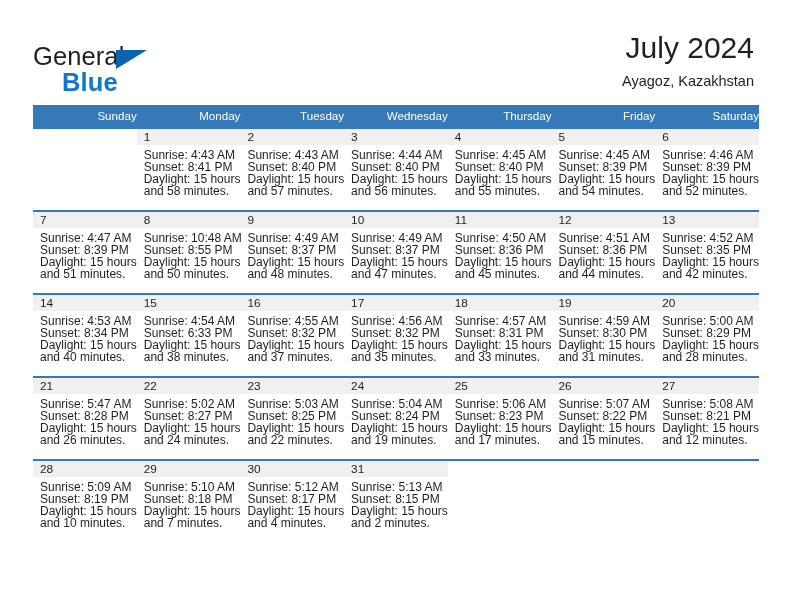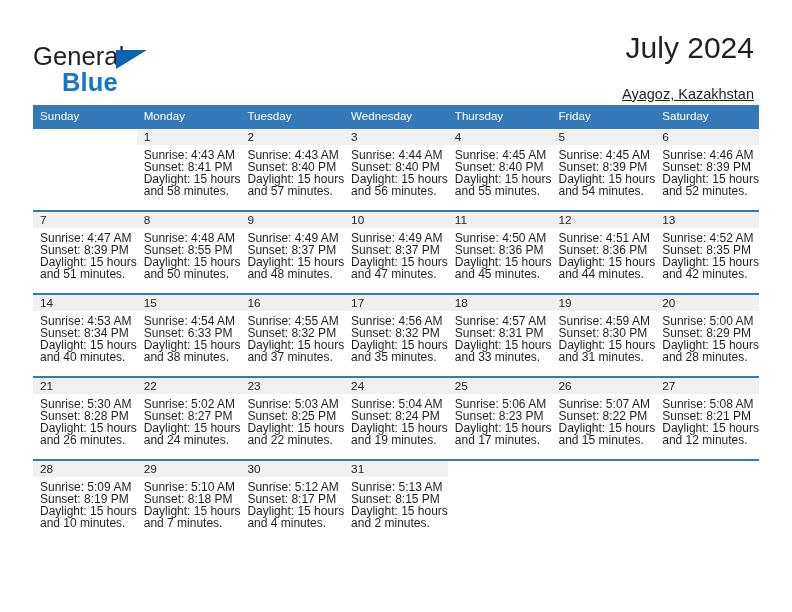--- a/index.html
+++ b/index.html
@@ -80,41 +80,40 @@
     font-weight: 400;
     color: #231f20;
     line-height: 36px;
     white-space: nowrap;
   }
   .location {
     font-size: 14.5px;
     font-weight: 400;
     color: #231f20;
     line-height: 20px;
-    margin-top: 18px;
+    margin-top: 5px;
     white-space: nowrap;
-    text-decoration: underline;
   }
 
   
   .calendar {
     position: absolute;
     left: 33px;
     top: 105px;
     width: 726px;
     border-collapse: collapse;
     table-layout: fixed;
   }
 
   .calendar th {
     background: #3579b8;
     color: #ffffff;
     font-size: 11.6px;
     font-weight: 400;
-    text-align: left;
+    text-align: right;
     padding: 5px 0 5px 7px;
     height: 11px;
     border: none;
     line-height: 12px;
   }
 
   .calendar td {
     vertical-align: top;
     padding: 0;
     border: none;
@@ -300,21 +299,21 @@
                 <div>and 51 minutes.</div>
               </div>
             </div>
           </td>
           <td>
             <div class="cell shade-row">
               <div class="daynum-band">
                 <span class="daynum">8</span>
               </div>
               <div class="cell-body">
-                <div>Sunrise: 4:48 AM</div>
+                <div>Sunrise: 10:48 AM</div>
                 <div>Sunset: 8:55 PM</div>
                 <div>Daylight: 15 hours</div>
                 <div>and 50 minutes.</div>
               </div>
             </div>
           </td>
           <td>
             <div class="cell shade-row">
               <div class="daynum-band">
                 <span class="daynum">9</span>
@@ -473,21 +472,21 @@
             </div>
           </td>
         </tr>
         <tr>
           <td>
             <div class="cell shade-row">
               <div class="daynum-band">
                 <span class="daynum">21</span>
               </div>
               <div class="cell-body">
-                <div>Sunrise: 5:30 AM</div>
+                <div>Sunrise: 5:47 AM</div>
                 <div>Sunset: 8:28 PM</div>
                 <div>Daylight: 15 hours</div>
                 <div>and 26 minutes.</div>
               </div>
             </div>
           </td>
           <td>
             <div class="cell shade-row">
               <div class="daynum-band">
                 <span class="daynum">22</span>

